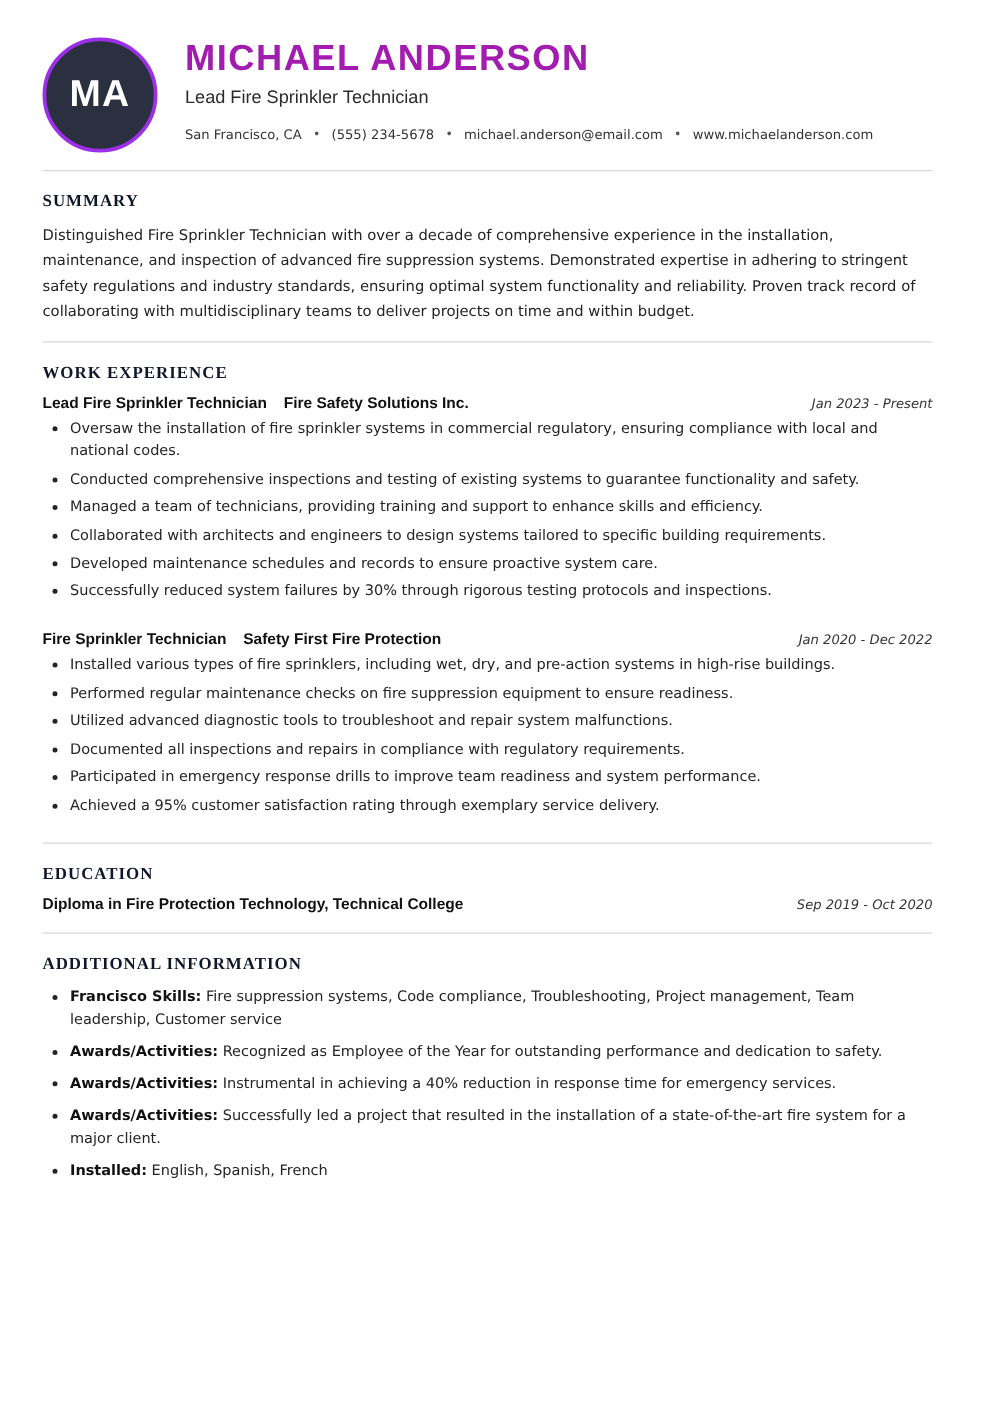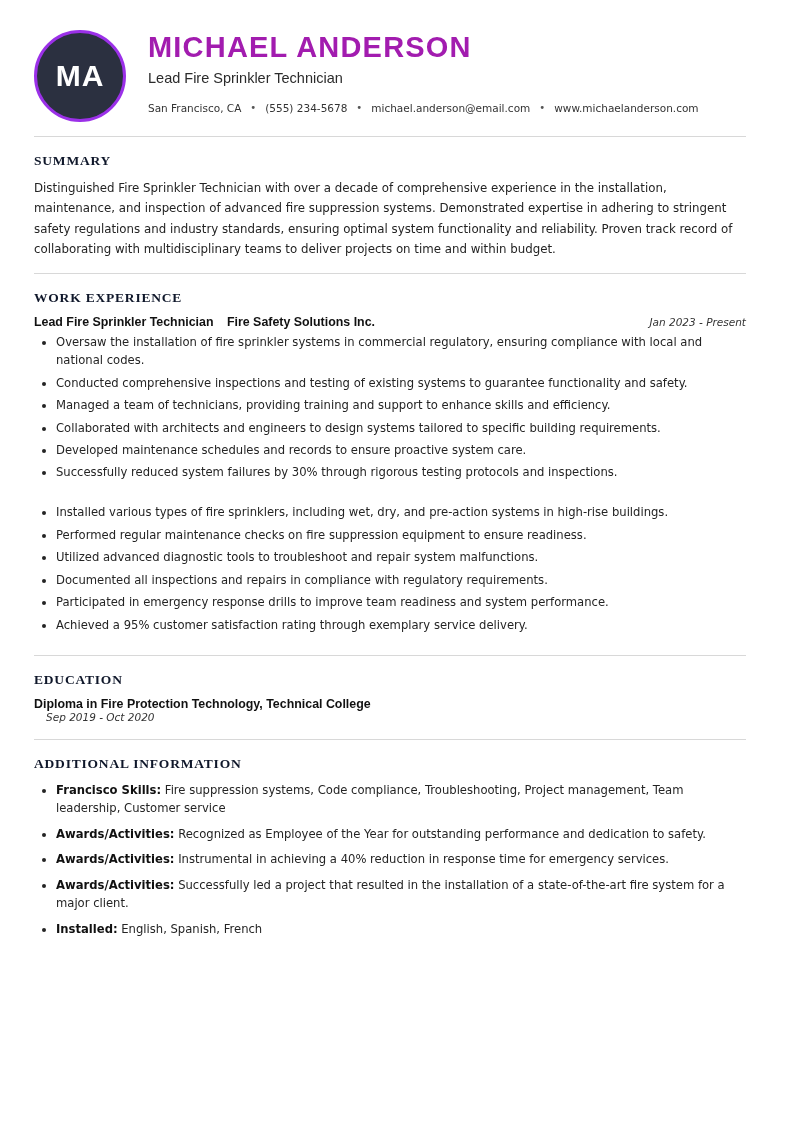--- a/index.html
+++ b/index.html
@@ -130,21 +130,20 @@
     line-height: 1.55;
     margin-bottom: 4.5px;
     color: #242424;
   }
   .job + .job { padding-top: 8px; }
 
   .edu-head {
     display: flex;
     align-items: baseline;
     justify-content: space-between;
-    flex-direction: column;
   }
   .edu-title {
     font-size: 12.4px;
     font-weight: bold;
     color: #111111;
     font-family: "Liberation Sans", sans-serif;
   }
 
   ul.info-list { margin: 0; padding-left: 22px; }
   ul.info-list li {
@@ -206,20 +205,27 @@
         <li>Oversaw the installation of fire sprinkler systems in commercial regulatory, ensuring compliance with local and national codes.</li>
         <li>Conducted comprehensive inspections and testing of existing systems to guarantee functionality and safety.</li>
         <li>Managed a team of technicians, providing training and support to enhance skills and efficiency.</li>
         <li>Collaborated with architects and engineers to design systems tailored to specific building requirements.</li>
         <li>Developed maintenance schedules and records to ensure proactive system care.</li>
         <li>Successfully reduced system failures by 30% through rigorous testing protocols and inspections.</li>
       </ul>
     </div>
 
     <div class="job">
+      <div class="job-head">
+        <div class="job-left">
+          <span class="job-role">Fire Sprinkler Technician</span>
+          <span class="job-company">Safety First Fire Protection</span>
+        </div>
+        <div class="job-date">Jan 2020 - Dec 2022</div>
+      </div>
       <ul class="bullets">
         <li>Installed various types of fire sprinklers, including wet, dry, and pre-action systems in high-rise buildings.</li>
         <li>Performed regular maintenance checks on fire suppression equipment to ensure readiness.</li>
         <li>Utilized advanced diagnostic tools to troubleshoot and repair system malfunctions.</li>
         <li>Documented all inspections and repairs in compliance with regulatory requirements.</li>
         <li>Participated in emergency response drills to improve team readiness and system performance.</li>
         <li>Achieved a 95% customer satisfaction rating through exemplary service delivery.</li>
       </ul>
     </div>
     <div class="exp-spacer"></div>

